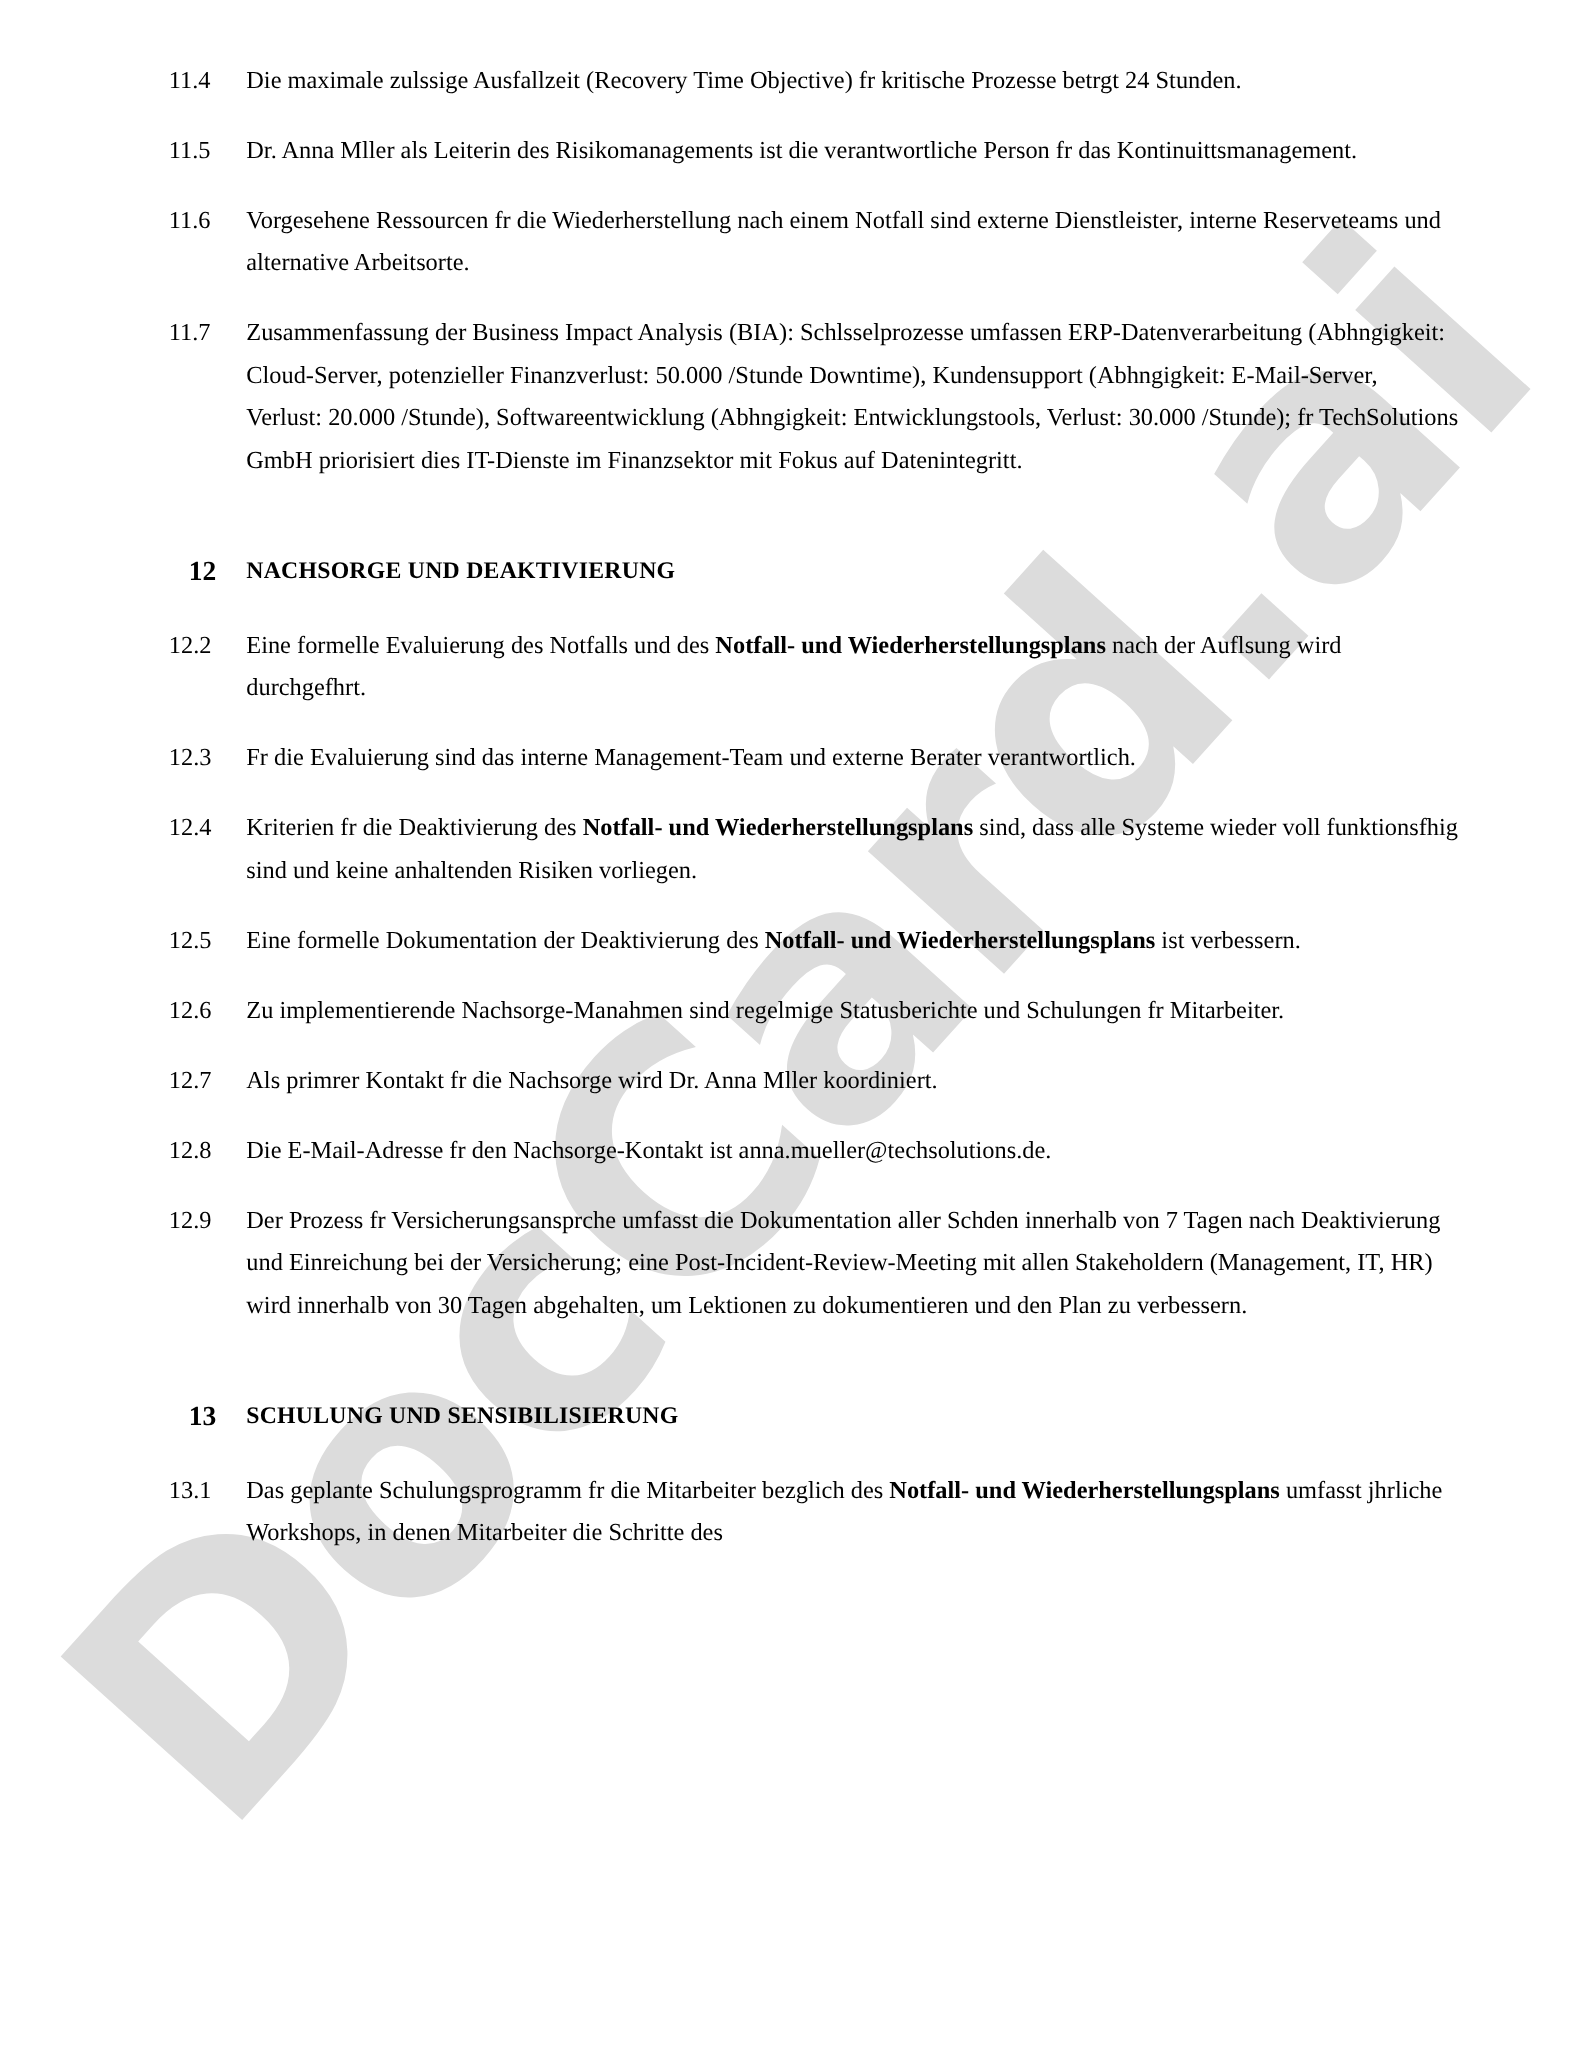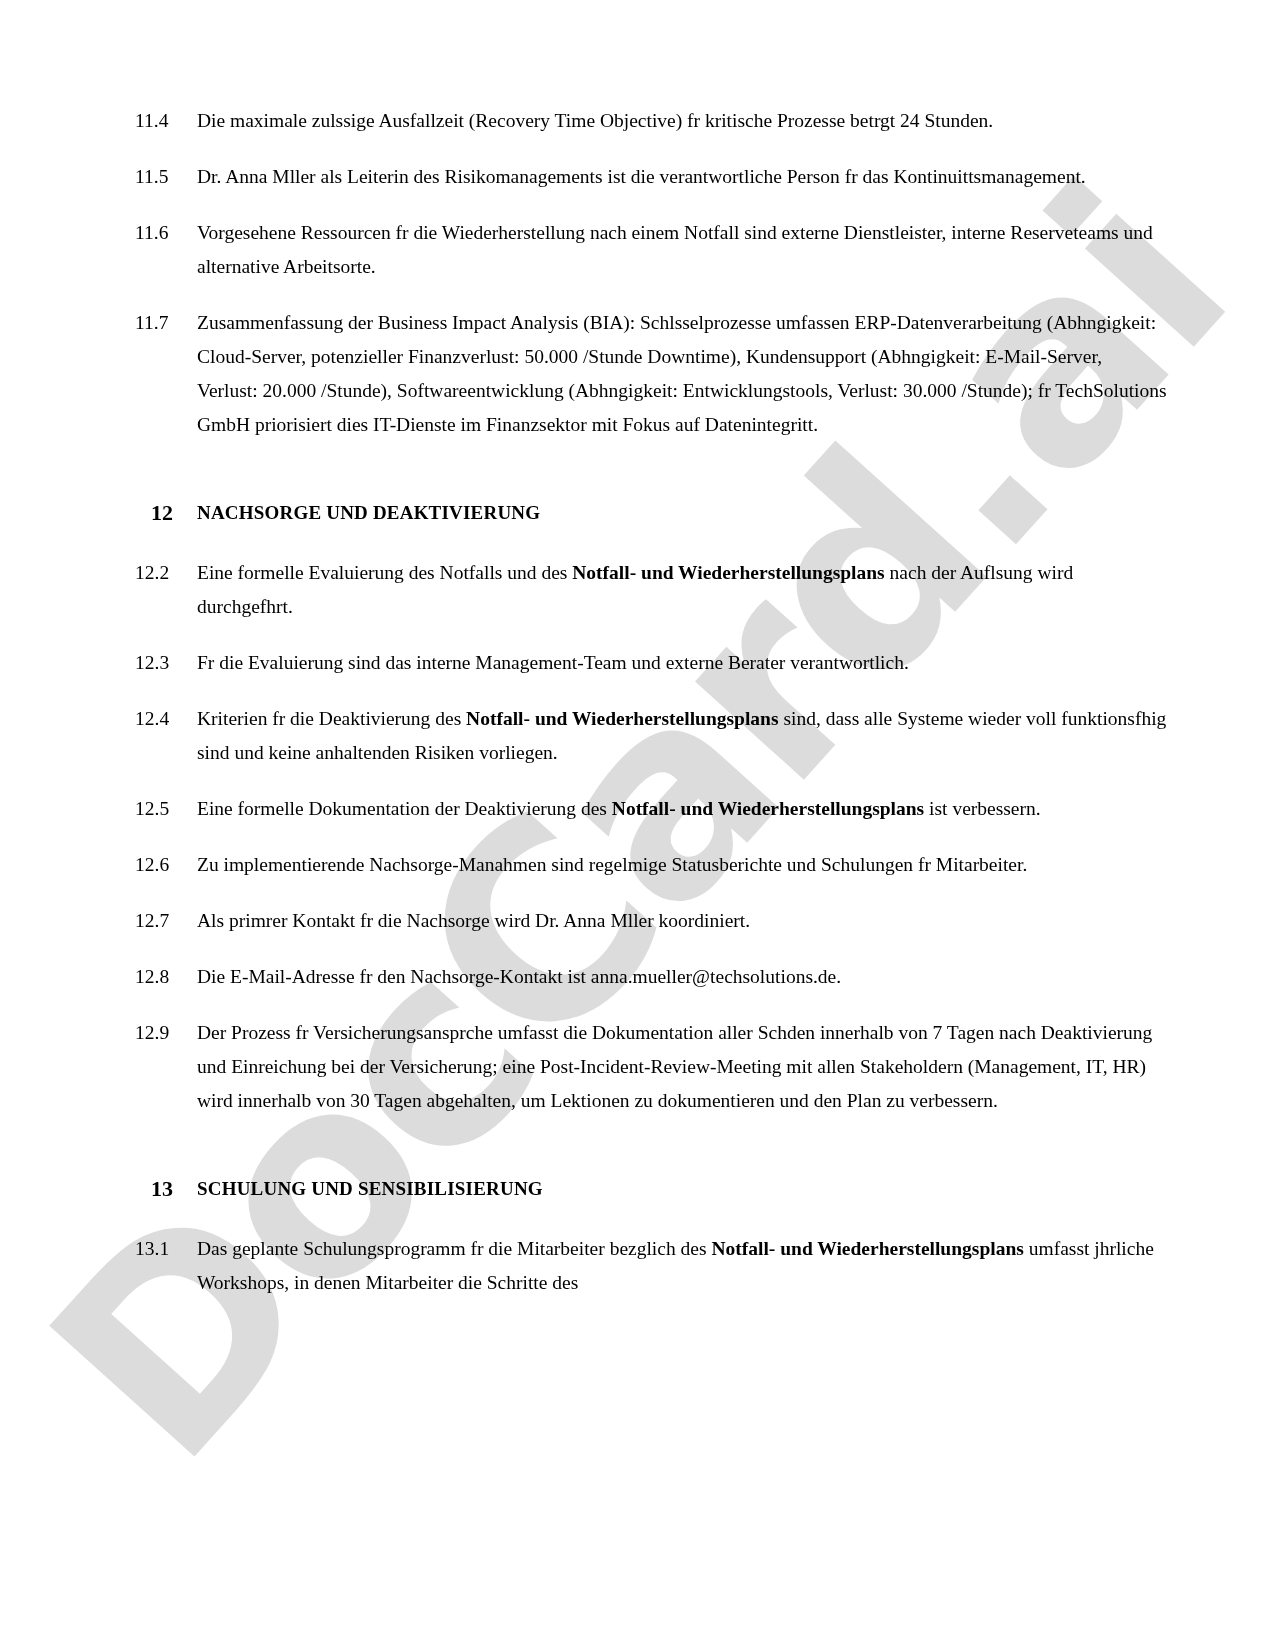--- a/index.html
+++ b/index.html
@@ -42,21 +42,21 @@
     color: #dcdcdc;
     white-space: nowrap;
     line-height: 1;
     user-select: none;
   }
 
   
   .content {
     position: relative;
     z-index: 2;
-    padding: 104px 108px 0 135px;
+    padding: 48px 108px 0 135px;
     box-sizing: border-box;
   }
 
   .clause {
     display: flex;
     align-items: flex-start;
     margin-bottom: 22px;
   }
   .clause-num {
     flex: 0 0 62px;

